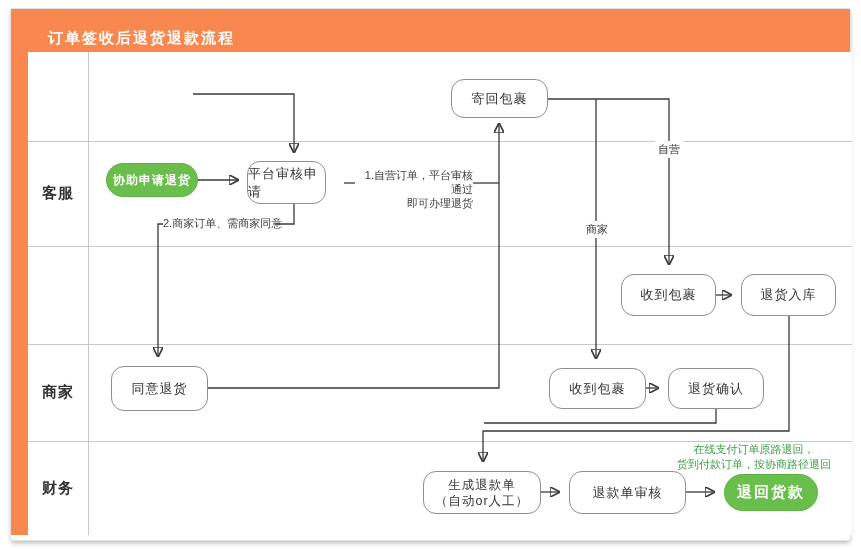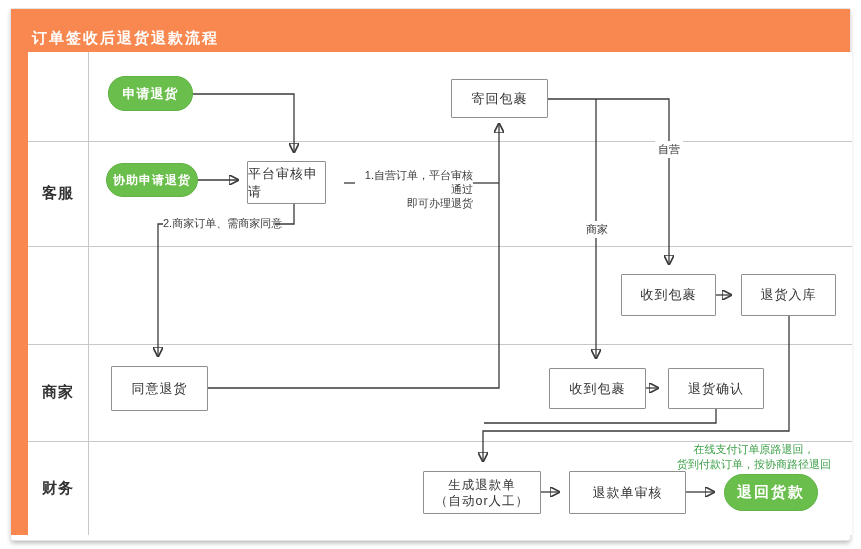--- a/index.html
+++ b/index.html
@@ -2,33 +2,33 @@
 <html><head>
 <meta charset="utf-8">
 <style>
   * { margin:0; padding:0; box-sizing:border-box; }
   html,body { width:861px; height:549px; background:#ffffff; overflow:hidden;
               font-family:"Liberation Sans","DejaVu Sans",sans-serif; }
   .frame { position:absolute; left:10px; top:8px; width:841px; height:533px;
            background:#fff; border:1px solid #e3e3e3; border-radius:3px;
            box-shadow:0 3px 5px -1px rgba(0,0,0,0.28); }
   .titlebar { position:absolute; left:0; top:0; width:100%; height:59px;
-              background:#f8884f; display:flex; align-items:center; padding-left:21px; }
+              background:#f8884f; display:flex; align-items:center; padding-left:37px; }
   .titlebar span { color:#fff; font-size:15px; font-weight:bold; letter-spacing:2px; }
   .body { position:absolute; left:0; top:43px; width:841px; height:483px; background:#fff; }
   .accent-strip { position:absolute; left:0; top:0; width:17px; height:483px; background:#f8884f; }
   .vline-labelcol { position:absolute; left:77px; top:0; width:1px; height:483px; background:#c8c8c8; }
   .lane-line { position:absolute; left:17px; width:824px; height:1px; background:#c8c8c8; }
   .lane-label { position:absolute; left:17px; width:60px; display:flex; align-items:center;
                 justify-content:center; font-size:15px; font-weight:600; color:#333;
                 letter-spacing:1px; }
   .edges { position:absolute; left:0; top:0; z-index:2; }
   .edges path { fill:none; stroke:#3a3a3a; stroke-width:1.3; }
   .node { position:absolute; z-index:3; background:#fff; border:1px solid #8f8f8f;
-          border-radius:1px; display:flex; flex-direction:column; align-items:center;
+          border-radius:13px; display:flex; flex-direction:column; align-items:center;
           justify-content:center; font-size:13px; color:#333; letter-spacing:1px; }
   .pill { background:#6abe4b; border:1px solid #5fb243; color:#fff; font-weight:bold;
           border-radius:17px; }
   .note { position:absolute; z-index:4; background:#fff; font-size:11px; color:#3c3c3c;
           text-align:right; line-height:14px; }
   .edge-label { position:absolute; z-index:4; background:#fff; font-size:11px; color:#333;
                 text-align:center; padding:1px 0; }
   .green-note { position:absolute; z-index:4; font-size:11px; line-height:15px;
                 color:#3da048; text-align:center; }
   .big-pill { font-size:15px; letter-spacing:2px; border-radius:19px; }
@@ -71,23 +71,20 @@
       <path d="M537 47 H658 V212" marker-end="url(#ah)"></path>
       <path d="M585 47 V306" marker-end="url(#ah)"></path>
       <path d="M705 243 H720" marker-end="url(#ah)"></path>
       <path d="M778 264 V379 H472 V409" marker-end="url(#ah)"></path>
       <path d="M635 336 H647" marker-end="url(#ah)"></path>
       <path d="M705 357 V371 H473"></path>
       <path d="M530 440 H548" marker-end="url(#ah)"></path>
       <path d="M675 440 H703" marker-end="url(#ah)"></path>
     </svg>
 
-    <div class="node pill" style="left:97px;top:24px;width:85px;height:35px">
-      <span>申请退货</span>
-    </div>
     <div class="node" style="left:440px;top:27px;width:97px;height:39px">
       <span>寄回包裹</span>
     </div>
 
     <div class="node pill" style="left:95px;top:111px;width:92px;height:34px;font-size:12px">
       <span>协助申请退货</span>
     </div>
     <div class="node" style="left:236px;top:109px;width:79px;height:43px">
       <span>平台审核申请</span>
     </div>

